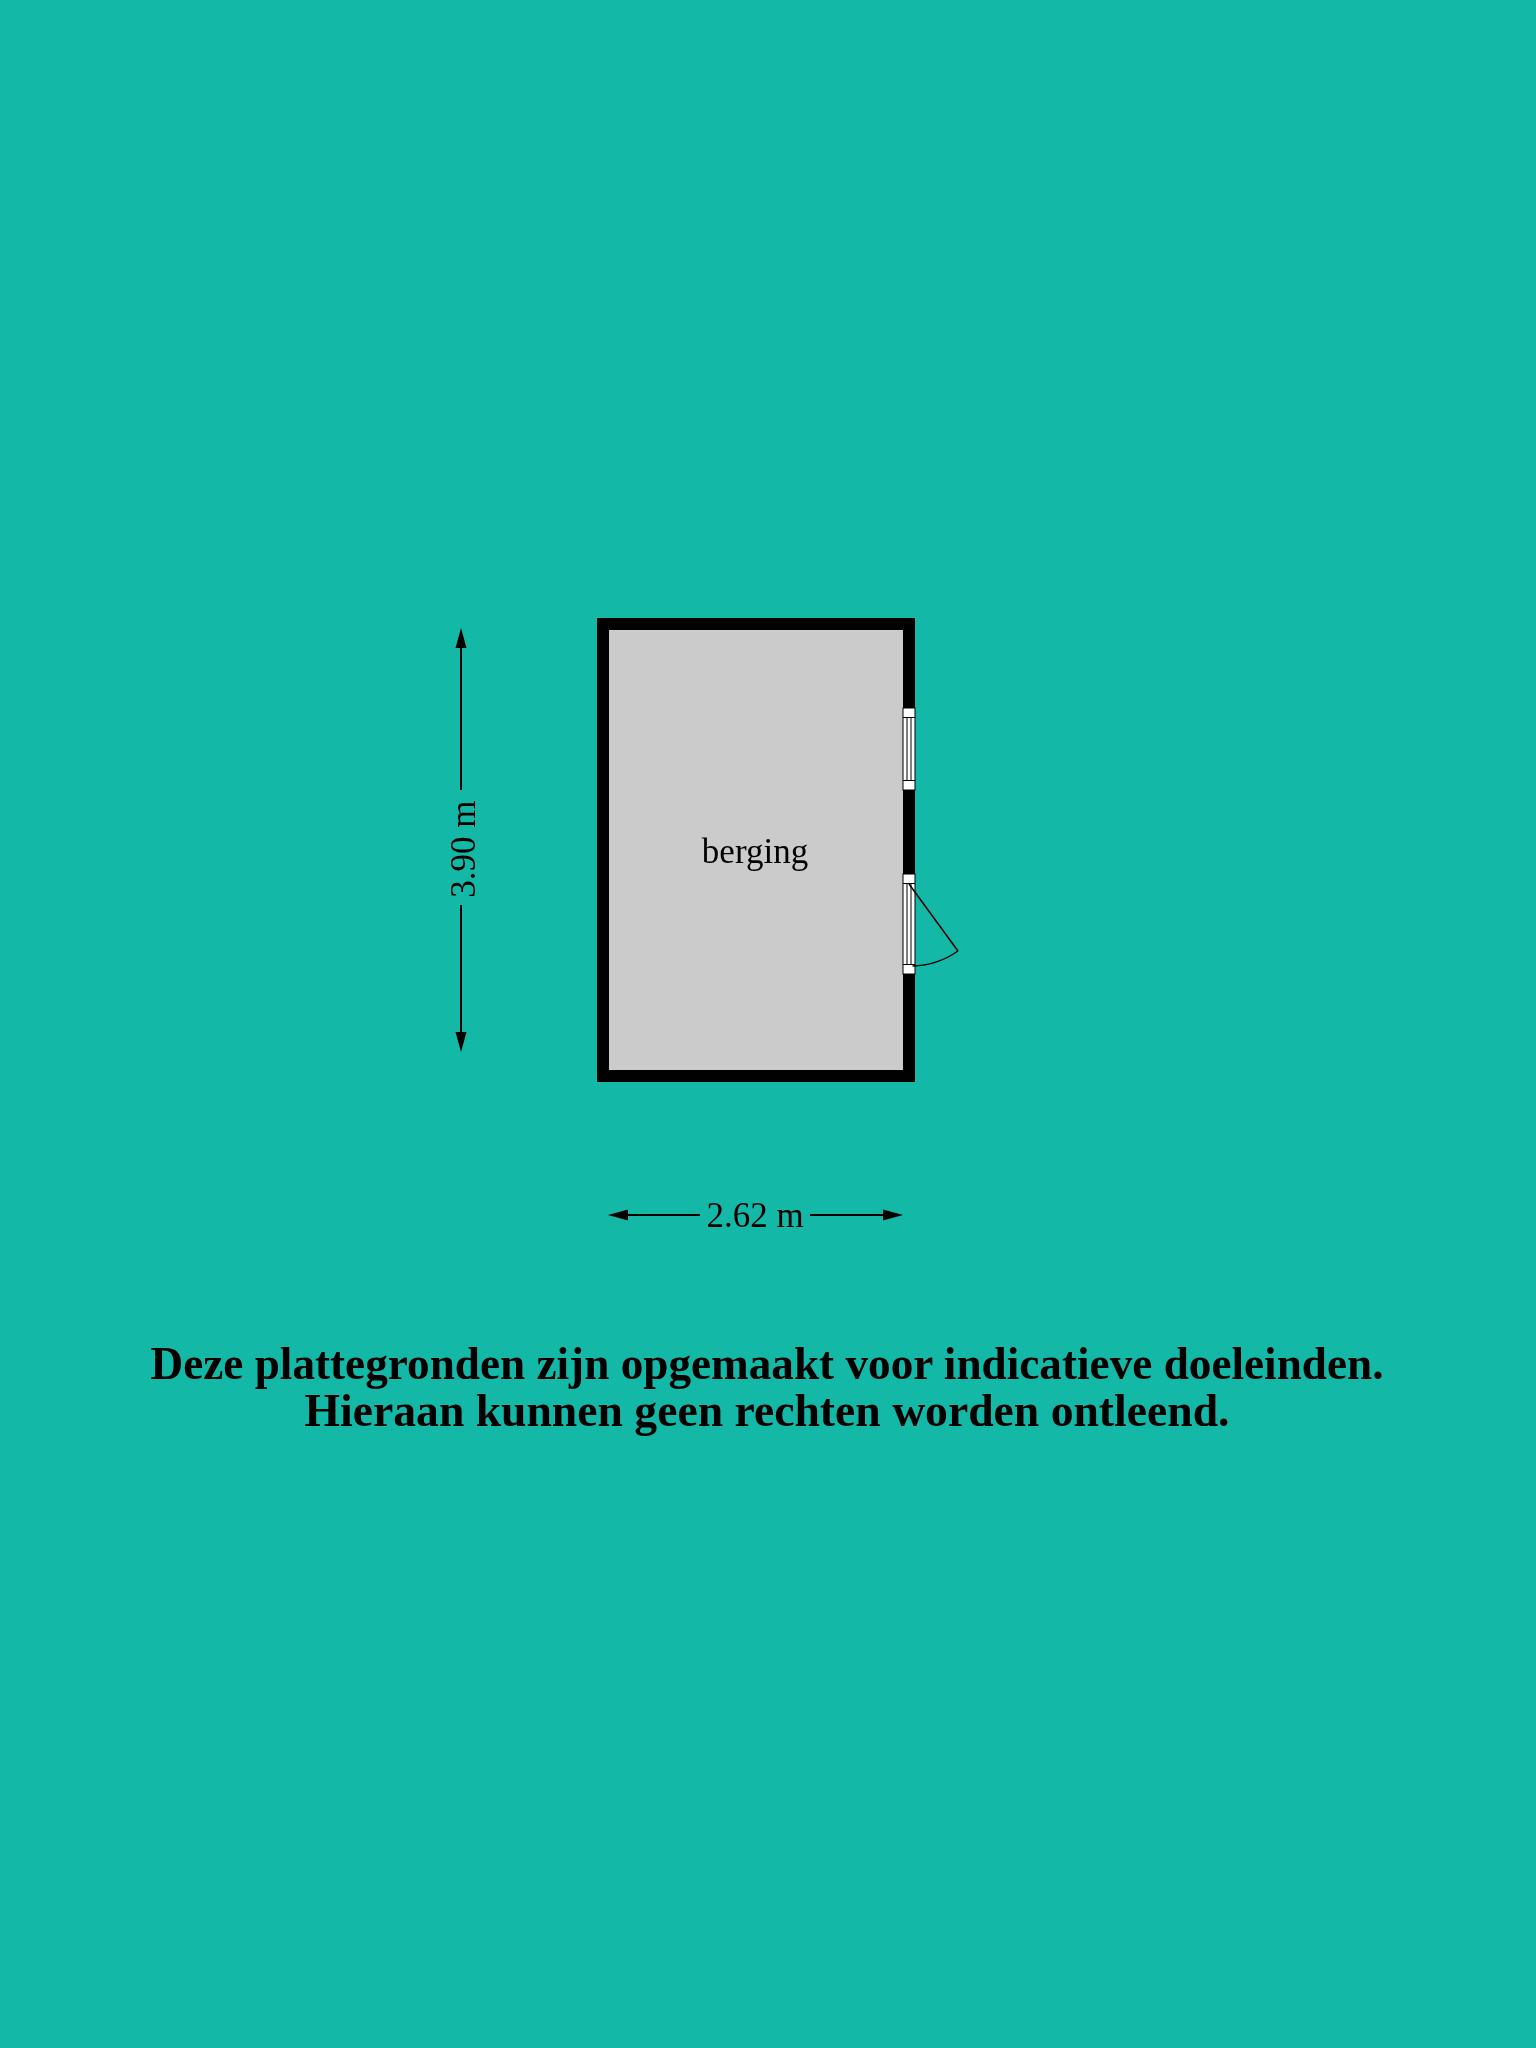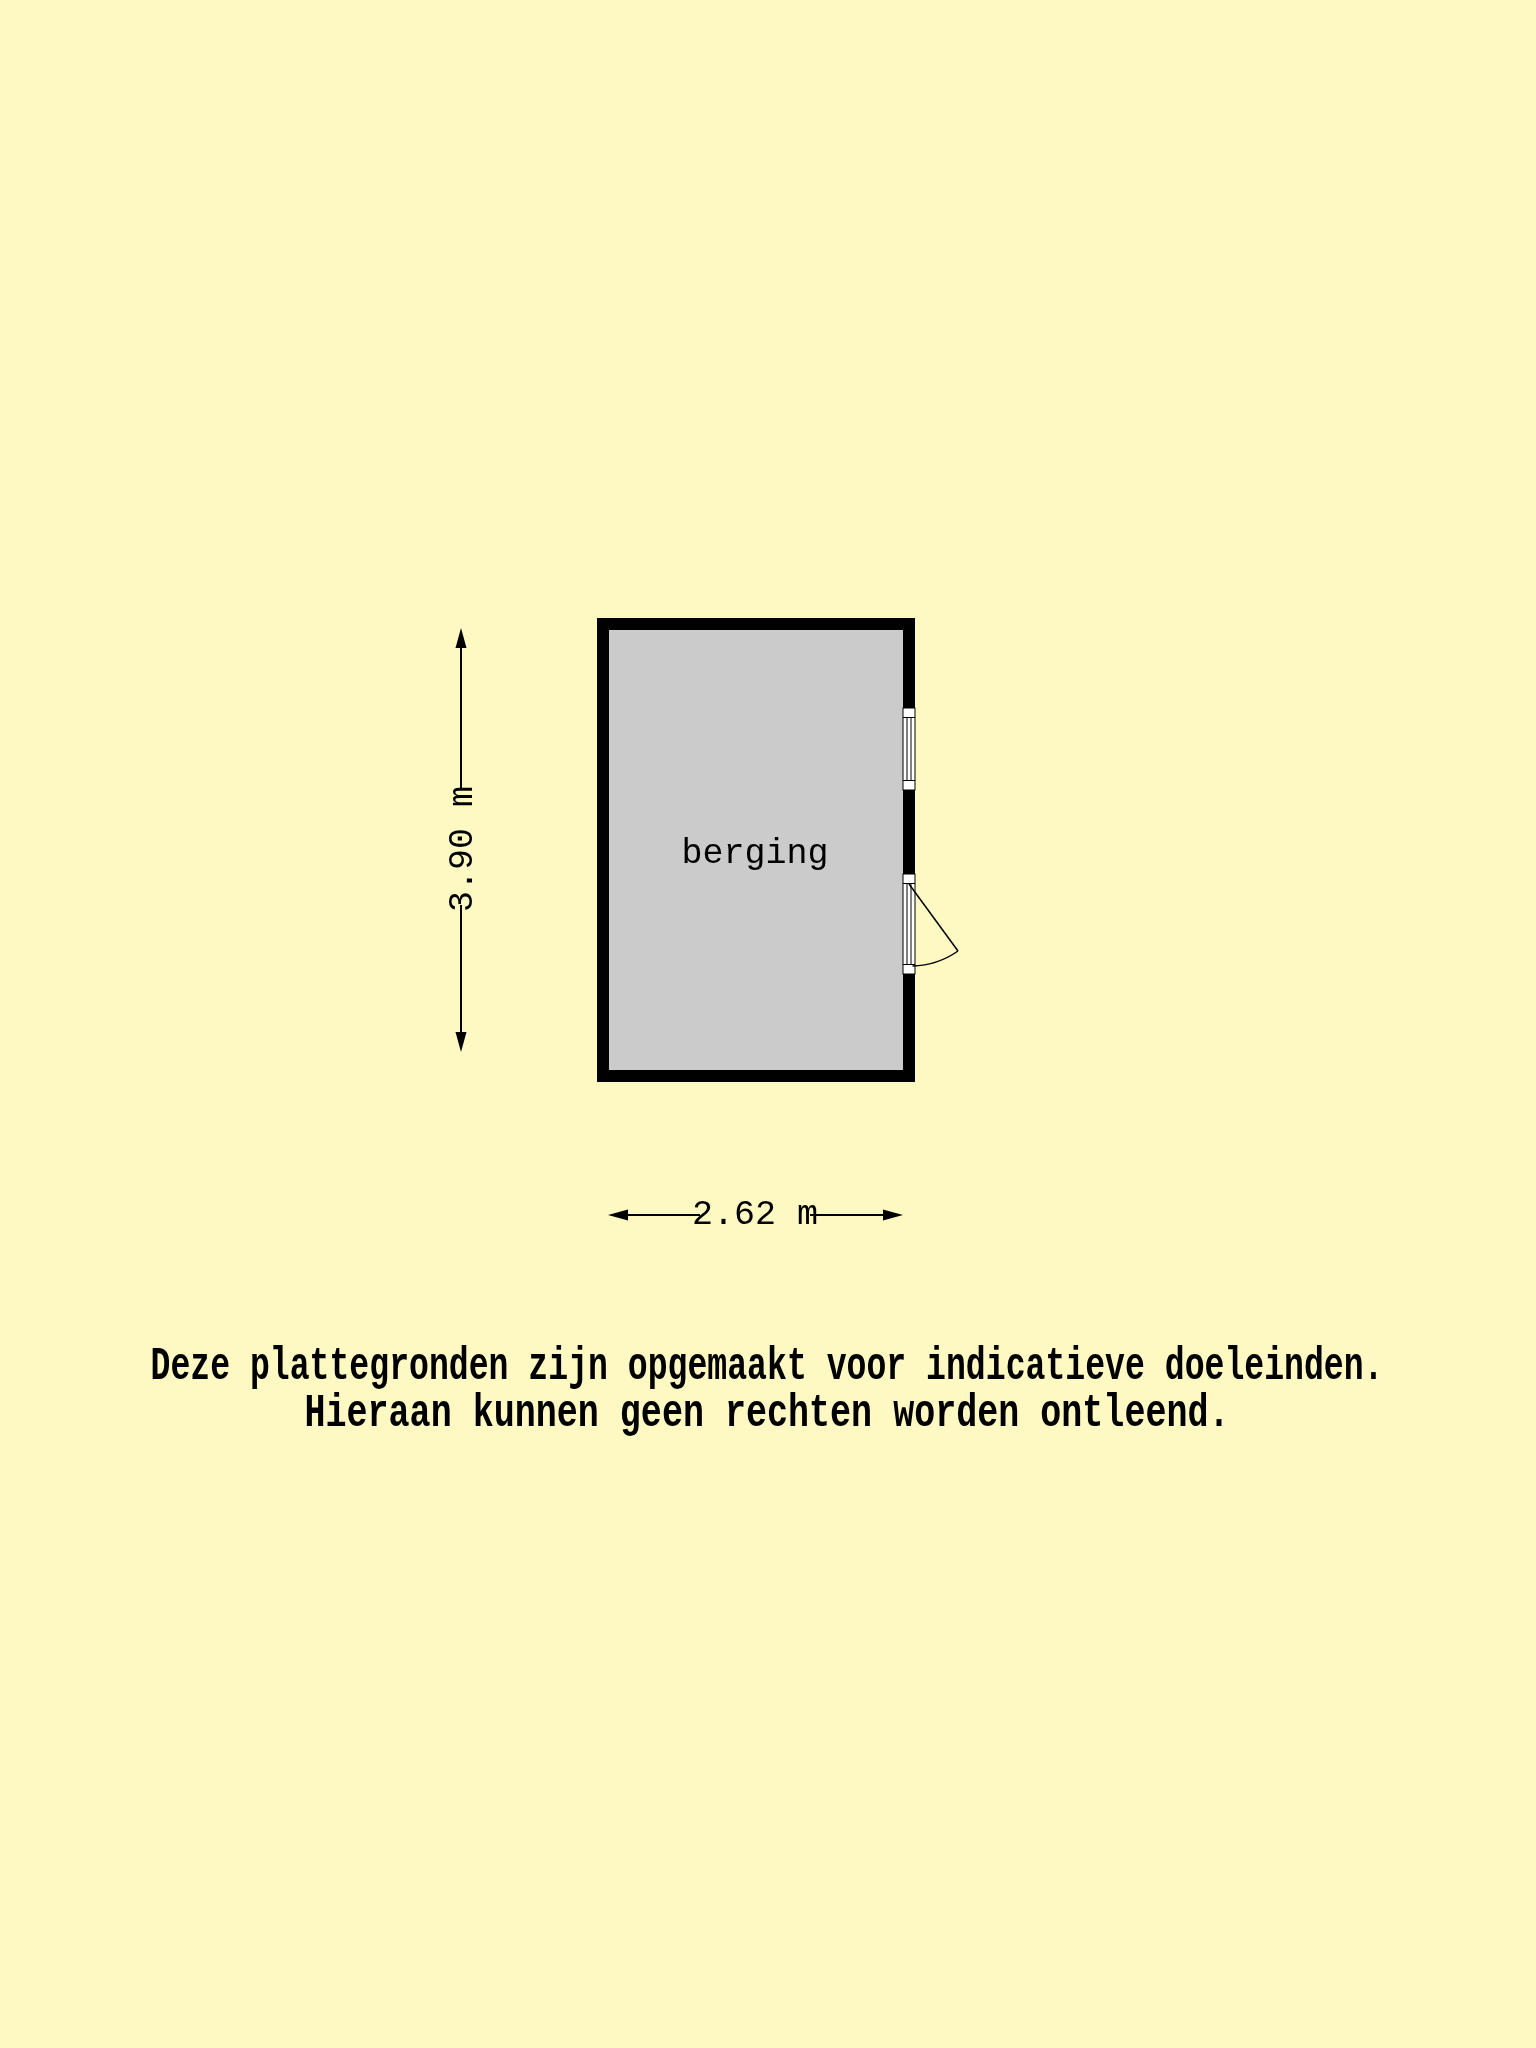--- a/index.html
+++ b/index.html
@@ -4,23 +4,23 @@
 <style>
   html, body {
     margin: 0;
     padding: 0;
     background: #ffffff;
   }
   .page {
     position: relative;
     width: 1536px;
     height: 2048px;
-    background: #fef9c3;
+    background: #14b8a6;
     overflow: hidden;
-    font-family: Liberation Mono, monospace;
+    font-family: Liberation Serif, serif;
   }
   svg {
     display: block;
     width: 1536px;
     height: 2048px;
   }
   .wall        { fill: #000000; }
   .floor       { fill: #cbcbcb; }
   .opening-box { fill: #ffffff; stroke: #000000; stroke-width: 1; }
   .sym-line    { stroke: #000000; stroke-width: 1; fill: none; }

